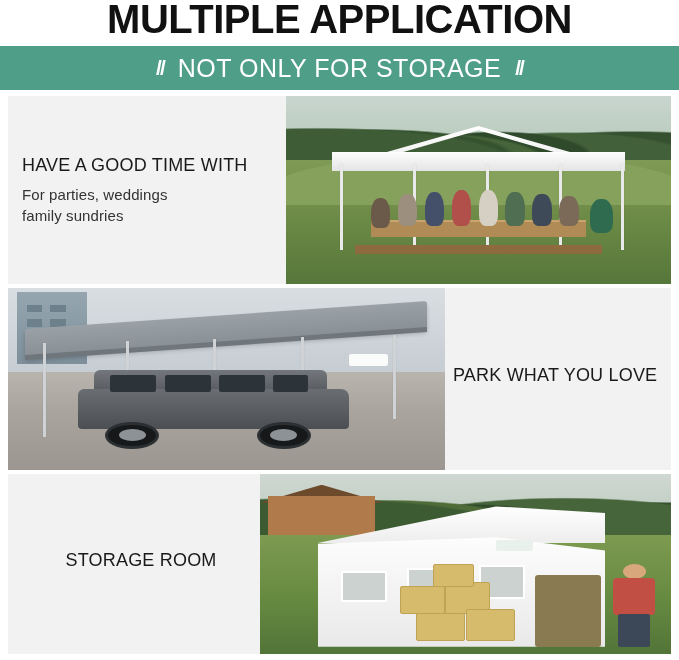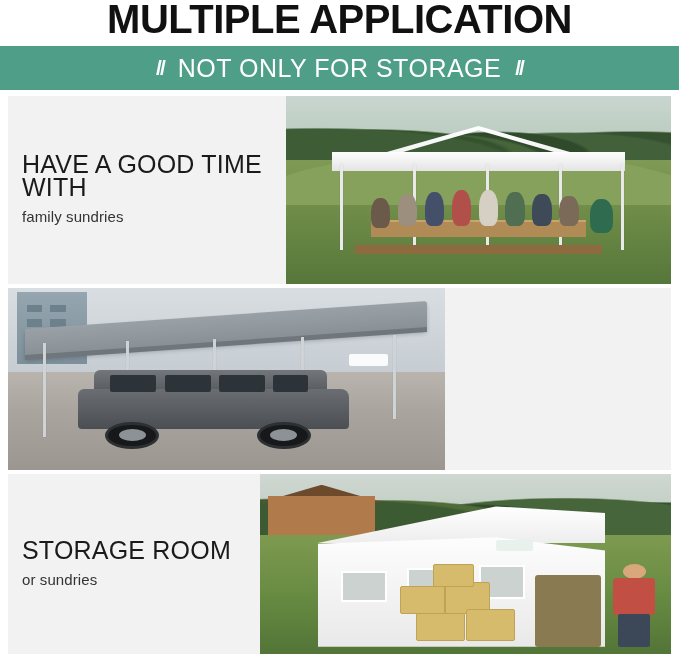--- a/index.html
+++ b/index.html
@@ -54,35 +54,35 @@
   
   .row {
     position: absolute;
     left: 8px;
     width: 663px;
     background: #f2f2f2;
     overflow: hidden;
   }
   .row-1 { top: 96px;  height: 188px; }
   .row-2 { top: 288px; height: 182px; }
-  .row-3 { top: 474px; height: 180px; }
+  .row-3 { top: 474px; height: 180px; text-align: center; }
 
   .textcol {
     position: absolute;
     top: 0; height: 100%;
     display: flex;
     flex-direction: column;
     justify-content: center;
   }
   .r1-text { left: 0;   width: 278px; padding-left: 14px; }
   .r2-text { left: 435px; width: 228px; padding-left: 10px; }
   .r3-text { left: 0;   width: 252px; padding-left: 14px; }
 
   .heading {
-    font-size: 25px;
+    font-size: 18px;
     color: #1a1a1a;
     line-height: 23px;
     margin-bottom: 7px;
     letter-spacing: 0.2px;
   }
   .body {
     font-size: 15px;
     color: #333333;
     line-height: 21px;
     letter-spacing: 0.1px;
@@ -282,20 +282,21 @@
     <span class="slashes">//</span>
   </div>
 
   <div class="row row-1">
 
     <div class="textcol r1-text">
       <div class="heading">
         <div>HAVE A GOOD TIME WITH</div>
       </div>
       <div class="body">
+        <div>For parties, weddings</div>
         <div>family sundries</div>
       </div>
     </div>
 
     <div class="imgcol r1-img">
       <div class="scene">
         <div class="sky1"></div>
         <div class="trees1"></div>
         <div class="grass1"></div>
         <div class="grasshill1"></div>
@@ -361,29 +362,29 @@
           <div class="suv-win" style="left:32%; top:9%; width:17%; height:22%;"></div>
           <div class="suv-win" style="left:52%; top:9%; width:17%; height:22%;"></div>
           <div class="suv-win" style="left:72%; top:9%; width:13%; height:22%;"></div>
           <div class="wheel" style="left:10%;"></div>
           <div class="wheel" style="left:66%;"></div>
         </div>
       </div>
     </div>
 
     <div class="textcol r2-text">
+      <div class="heading">PARK WHAT YOU LOVE</div>
     </div>
   </div>
 
   <div class="row row-3">
 
     <div class="textcol r3-text">
       <div class="heading">STORAGE ROOM</div>
       <div class="body">
-        <div>or sundries</div>
       </div>
     </div>
 
     <div class="imgcol r3-img">
       <div class="scene">
         <div class="sky3"></div>
         <div class="trees3"></div>
         <div class="cabinroof"></div>
         <div class="cabin3"></div>
         <div class="grass3"></div>

